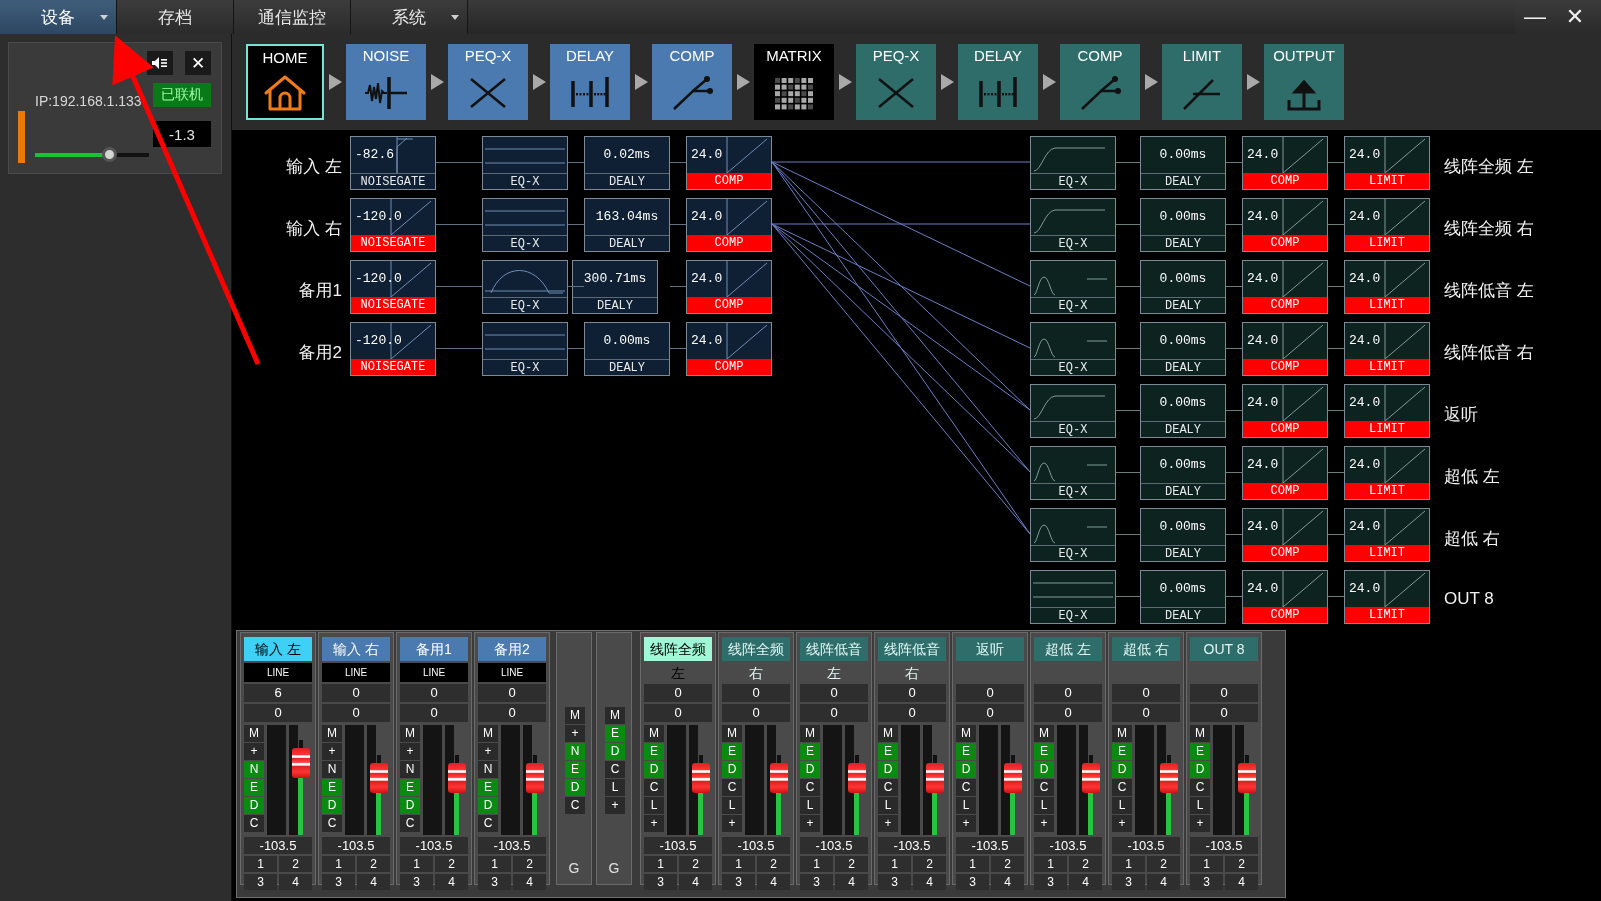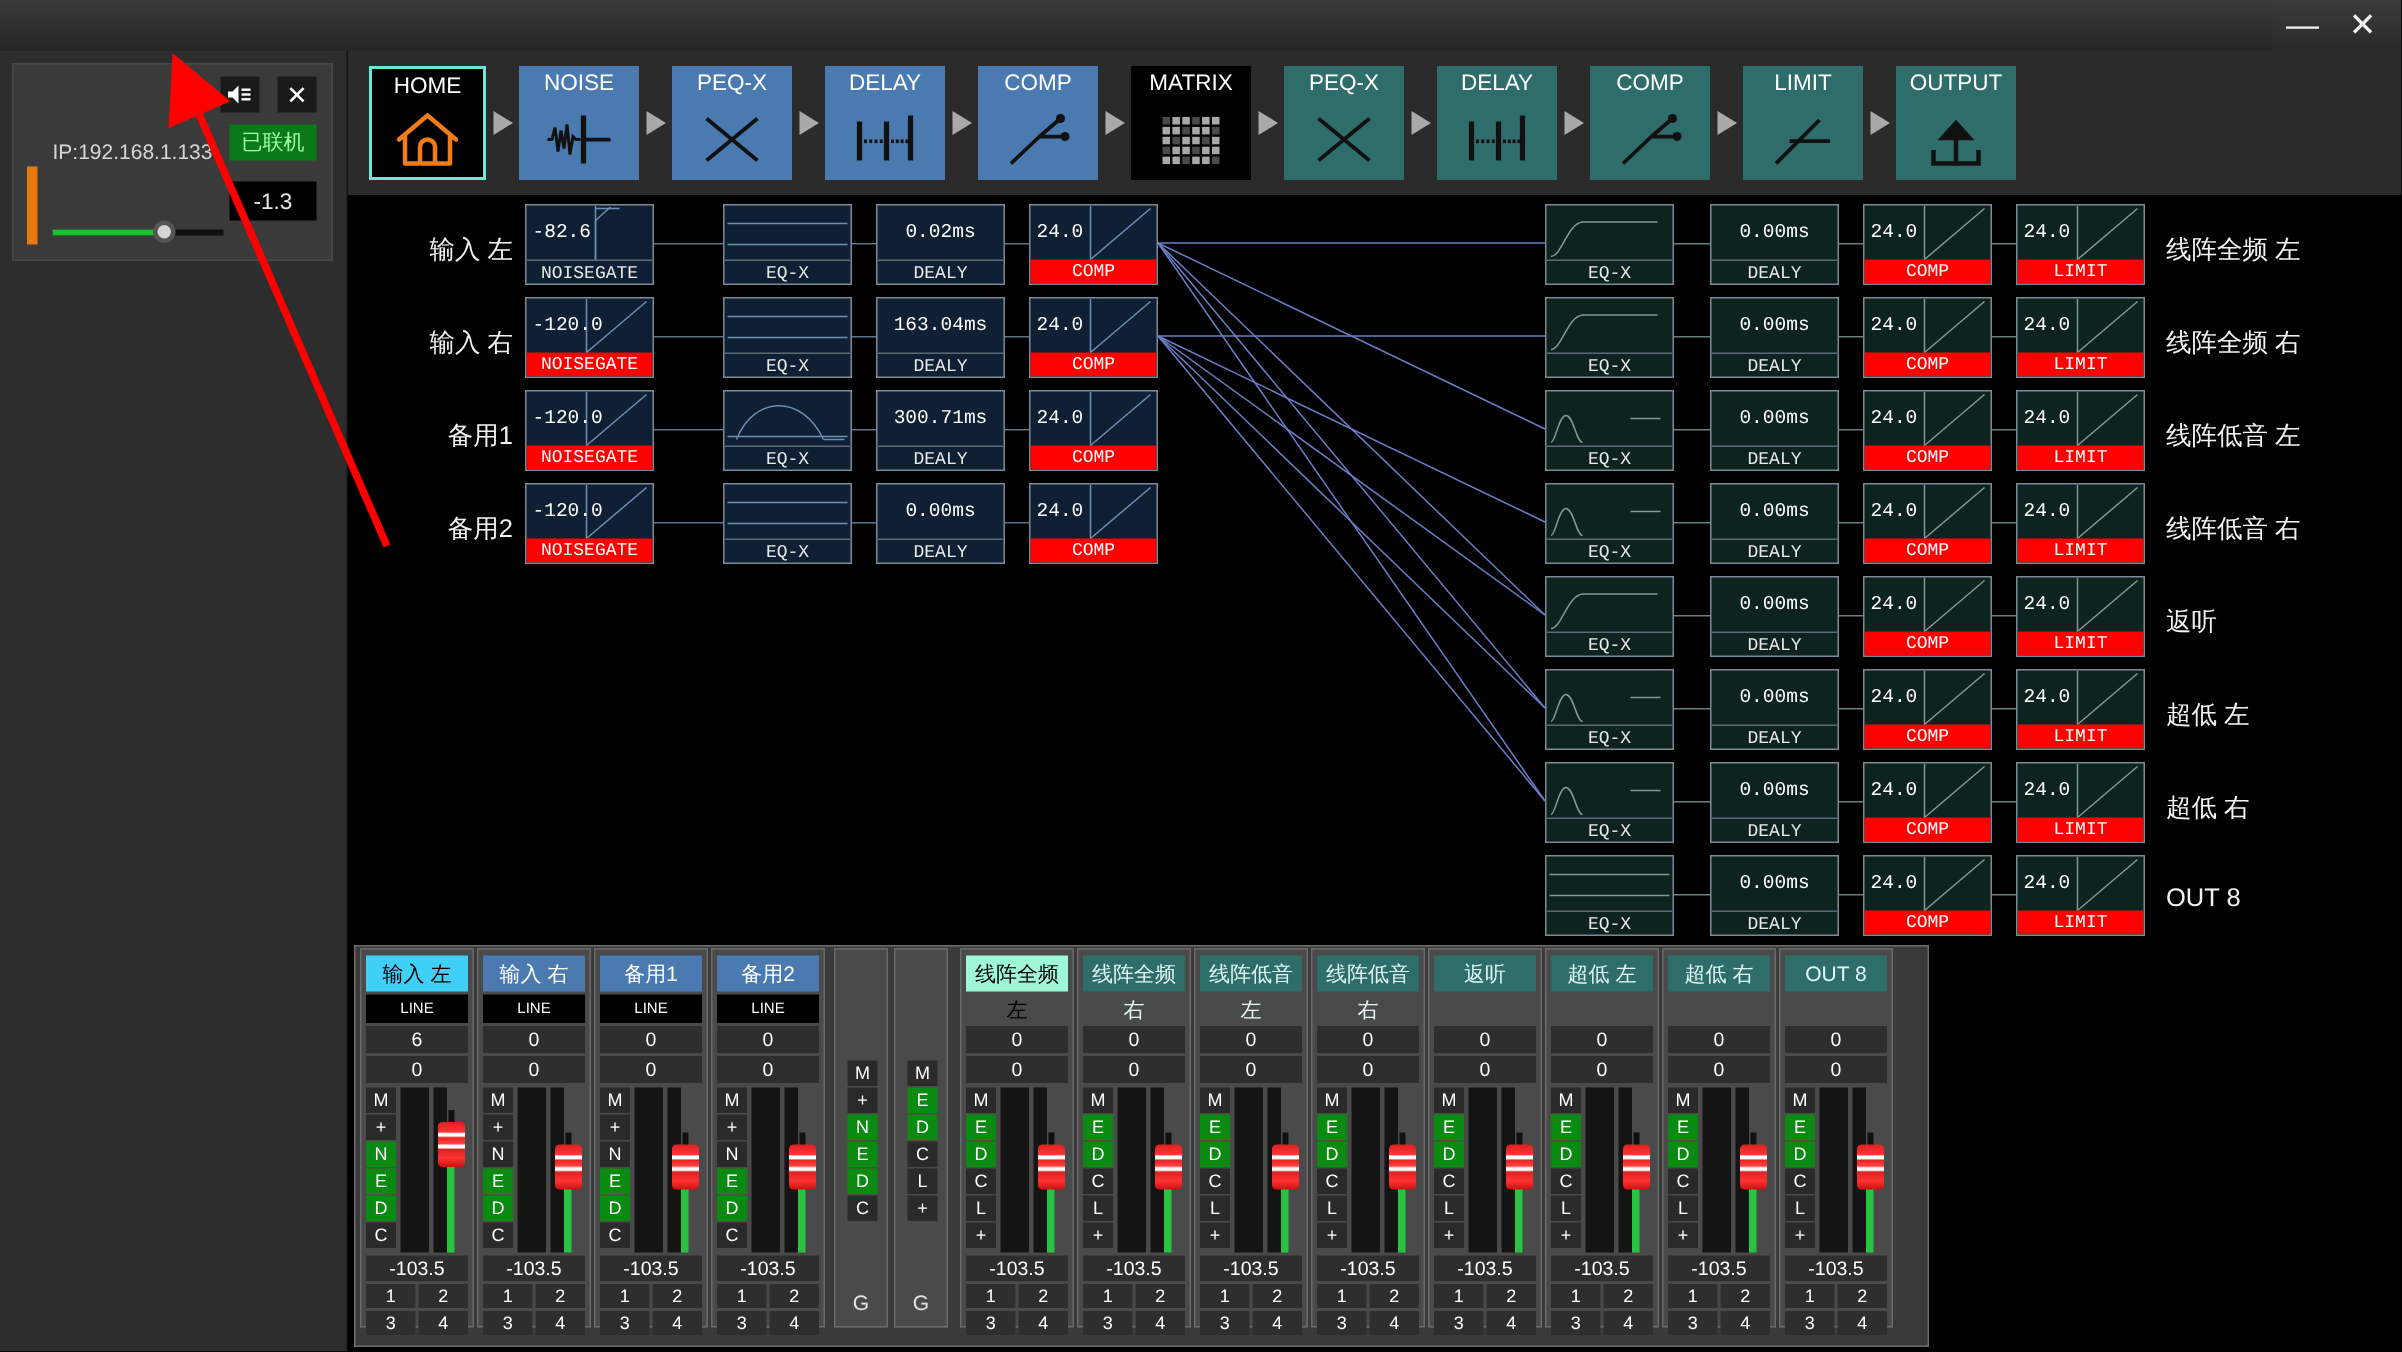--- a/index.html
+++ b/index.html
@@ -222,20 +222,36 @@
     position:absolute; left:0; bottom:8px; width:100%; text-align:center;
     color:#e2e2e2; font-size:14px;
   }
 </style>
 </head>
 <body>
 
 <div id="app">
 
   <div class="menubar">
+    <div id="menu-tabs" style="display:flex">
+        <div class="menu-tab active">
+          <span>设备</span>
+          <span class="caret"></span>
+        </div>
+        <div class="menu-tab">
+          <span>存档</span>
+        </div>
+        <div class="menu-tab">
+          <span>通信监控</span>
+        </div>
+        <div class="menu-tab">
+          <span>系统</span>
+          <span class="caret"></span>
+        </div>
+      </div>
     <div class="menubar-fill"></div>
     <div class="winbtns">
       <div class="winbtn">—</div>
       <div class="winbtn">✕</div>
     </div>
   </div>
 
 
   <div class="leftpanel">
     <div class="devbox">
@@ -556,21 +572,21 @@
         <div class="cell in" style="left: 250px; top: 130px;">
           <div class="top">
             <svg width="84" height="37" viewBox="0 0 84 37">
               <line x1="2" y1="30" x2="82" y2="30" stroke="#6f8db5" stroke-width="1" fill="none"></line>
               <path d="M8 32 C20 2, 52 2, 66 32" stroke="#6f8db5" stroke-width="1" fill="none"></path>
               <line x1="66" y1="32" x2="80" y2="32" stroke="#6f8db5" stroke-width="1" fill="none"></line>
             </svg>
           </div>
           <div class="foot">EQ-X</div>
         </div>
-        <div class="cell in" style="left: 352px; top: 130px;">
+        <div class="cell in" style="left: 340px; top: 130px;">
           <div class="top">
             <svg width="84" height="37" viewBox="0 0 84 37"></svg>
           </div>
           <div class="val ctr">300.71ms</div>
           <div class="foot">DEALY</div>
         </div>
         <div class="cell in" style="left: 454px; top: 130px;">
           <div class="top">
             <svg width="84" height="37" viewBox="0 0 84 37">
               <line x1="40" y1="0" x2="40" y2="37" stroke="#6f8db5" stroke-width="1" fill="none"></line>

